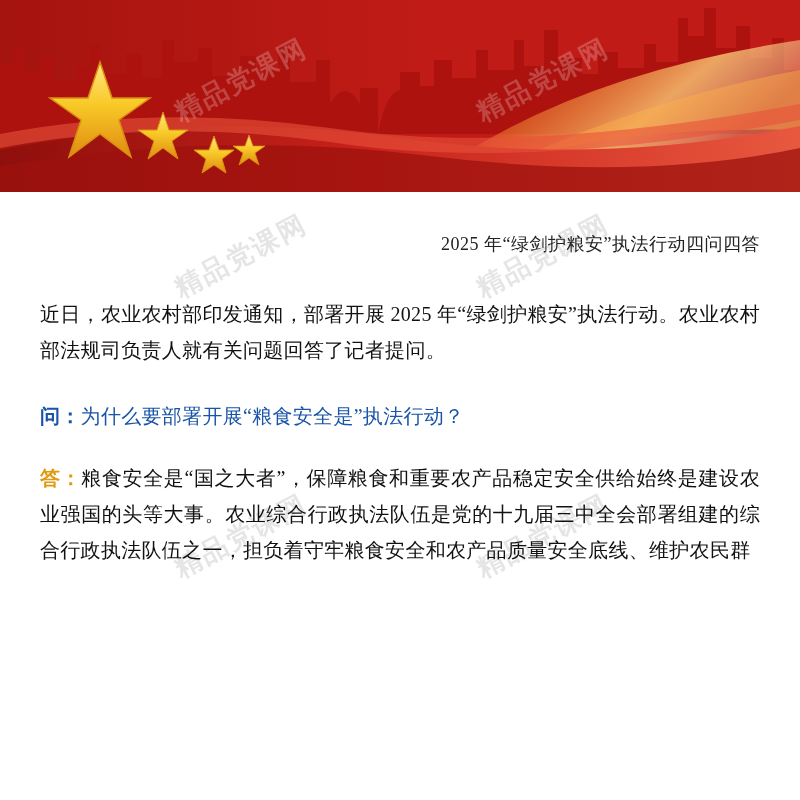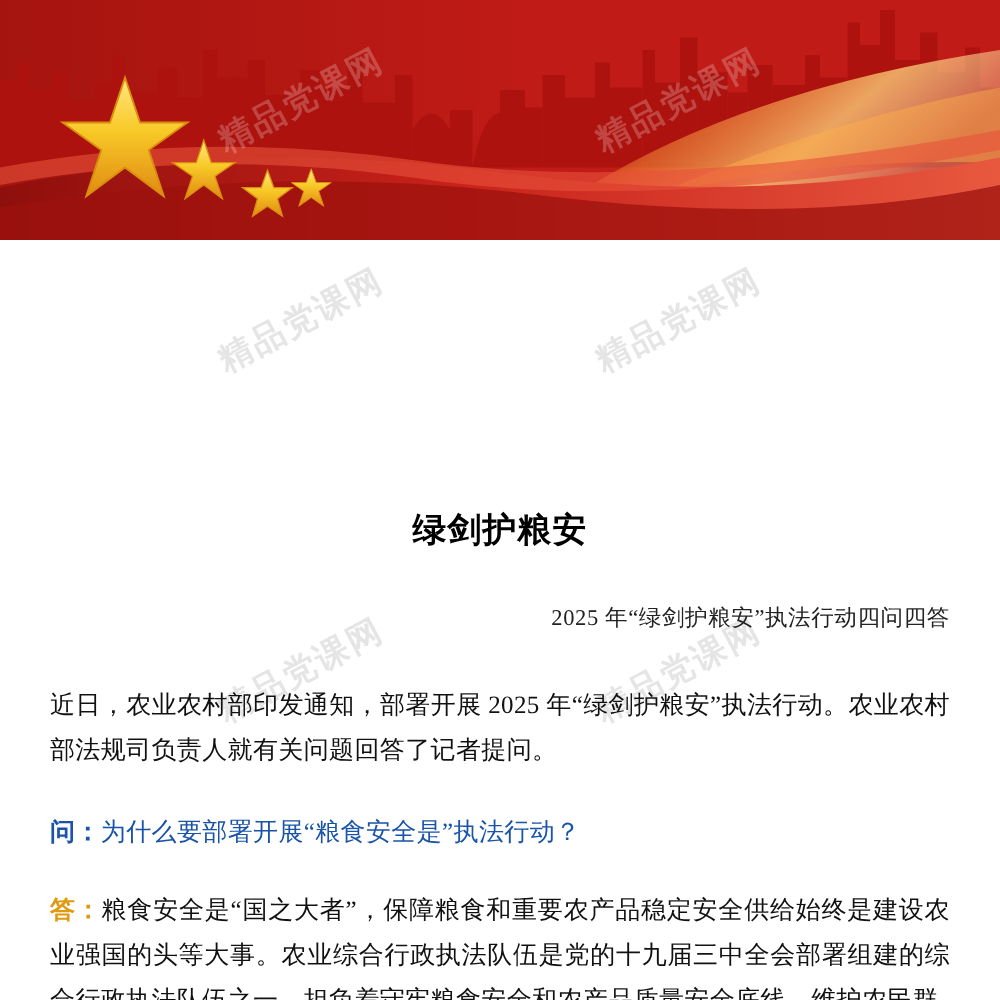--- a/index.html
+++ b/index.html
@@ -193,21 +193,20 @@
 
 <div class="watermark wm-light wm5">精品党课网</div>
 <div class="watermark wm-light wm6">精品党课网</div>
 <div class="watermark wm1">精品党课网</div>
 <div class="watermark wm2">精品党课网</div>
 <div class="watermark wm3">精品党课网</div>
 <div class="watermark wm4">精品党课网</div>
 
 <div class="doc">
 
-  <h1 class="title">绿剑护粮安</h1>
 
   <div class="subtitle">2025 年“绿剑护粮安”执法行动四问四答</div>
 
   <p class="para">近日，农业农村部印发通知，部署开展 2025 年“绿剑护粮安”执法行动。农业农村部法规司负责人就有关问题回答了记者提问。</p>
 
   <p class="para q">
     <span class="qmark">问：</span><span>为什么要部署开展“粮食安全是”执法行动？</span>
   </p>
 
   <p class="para a">

